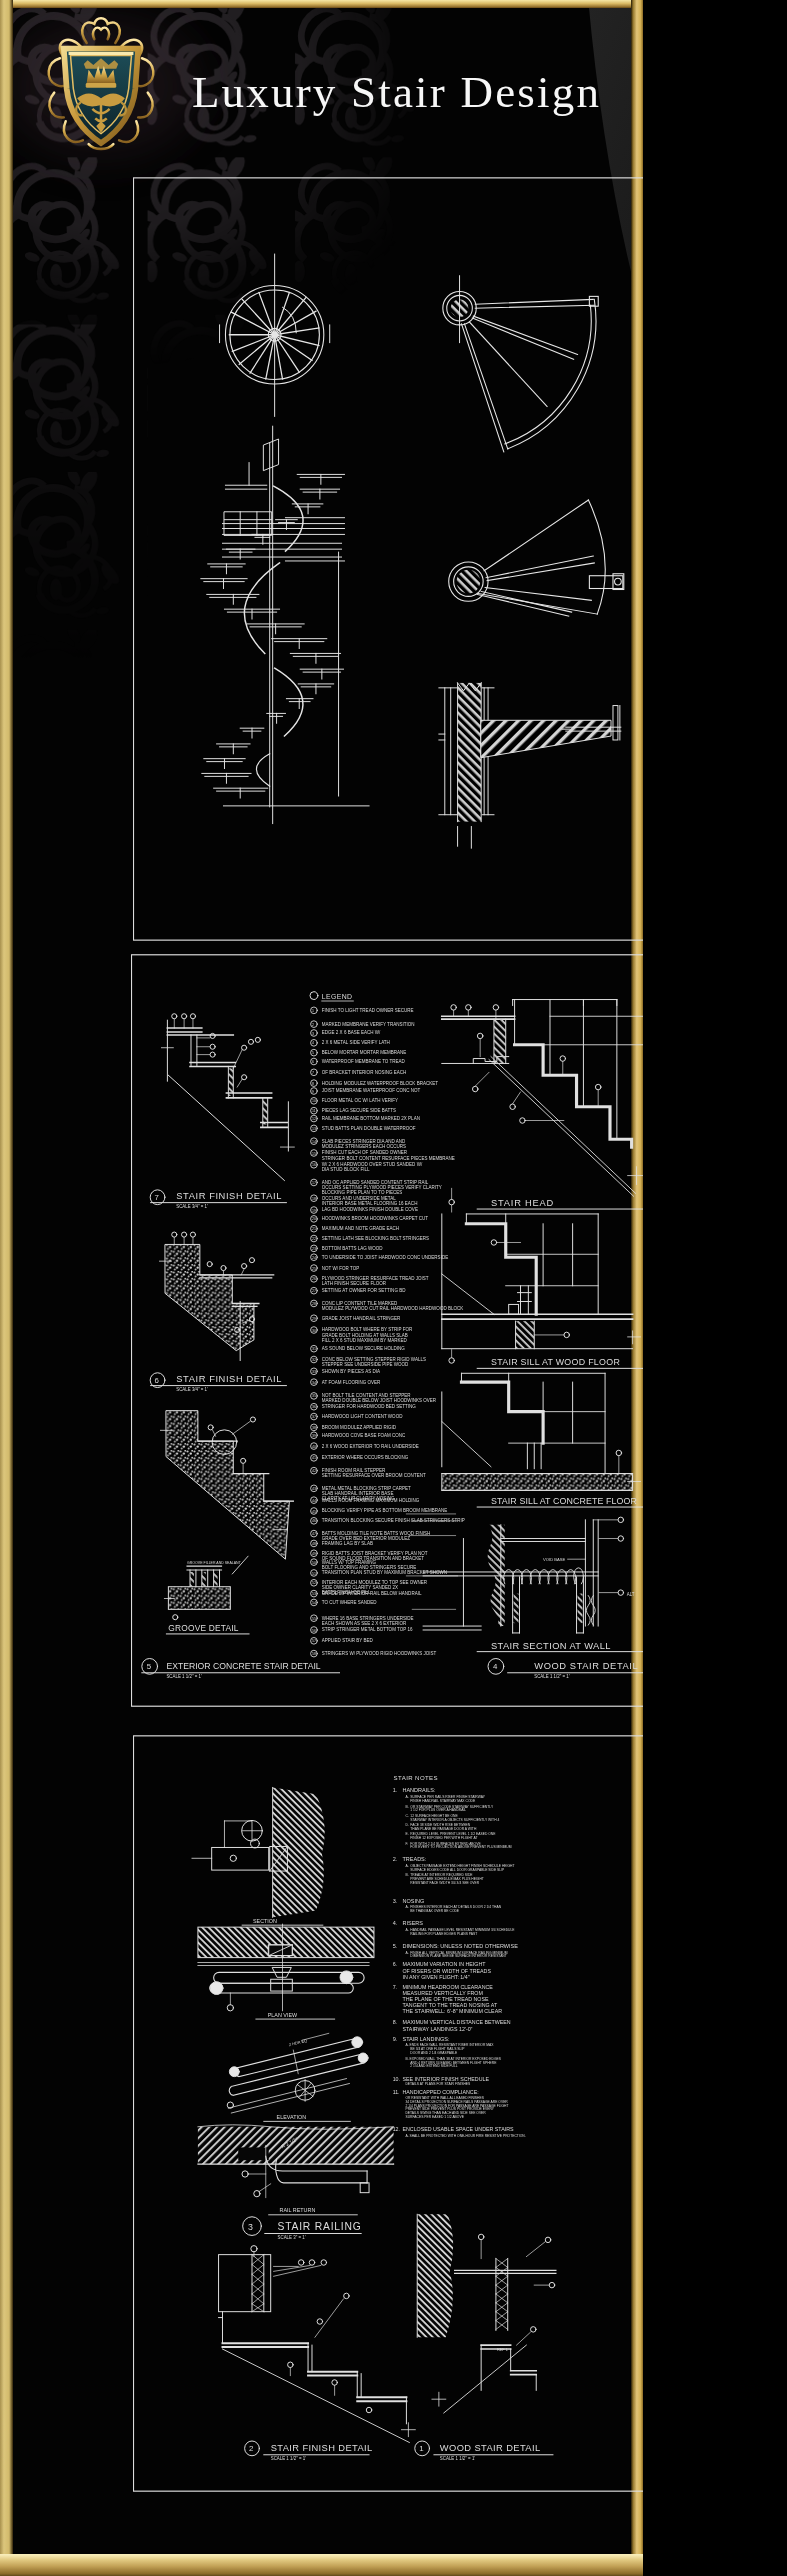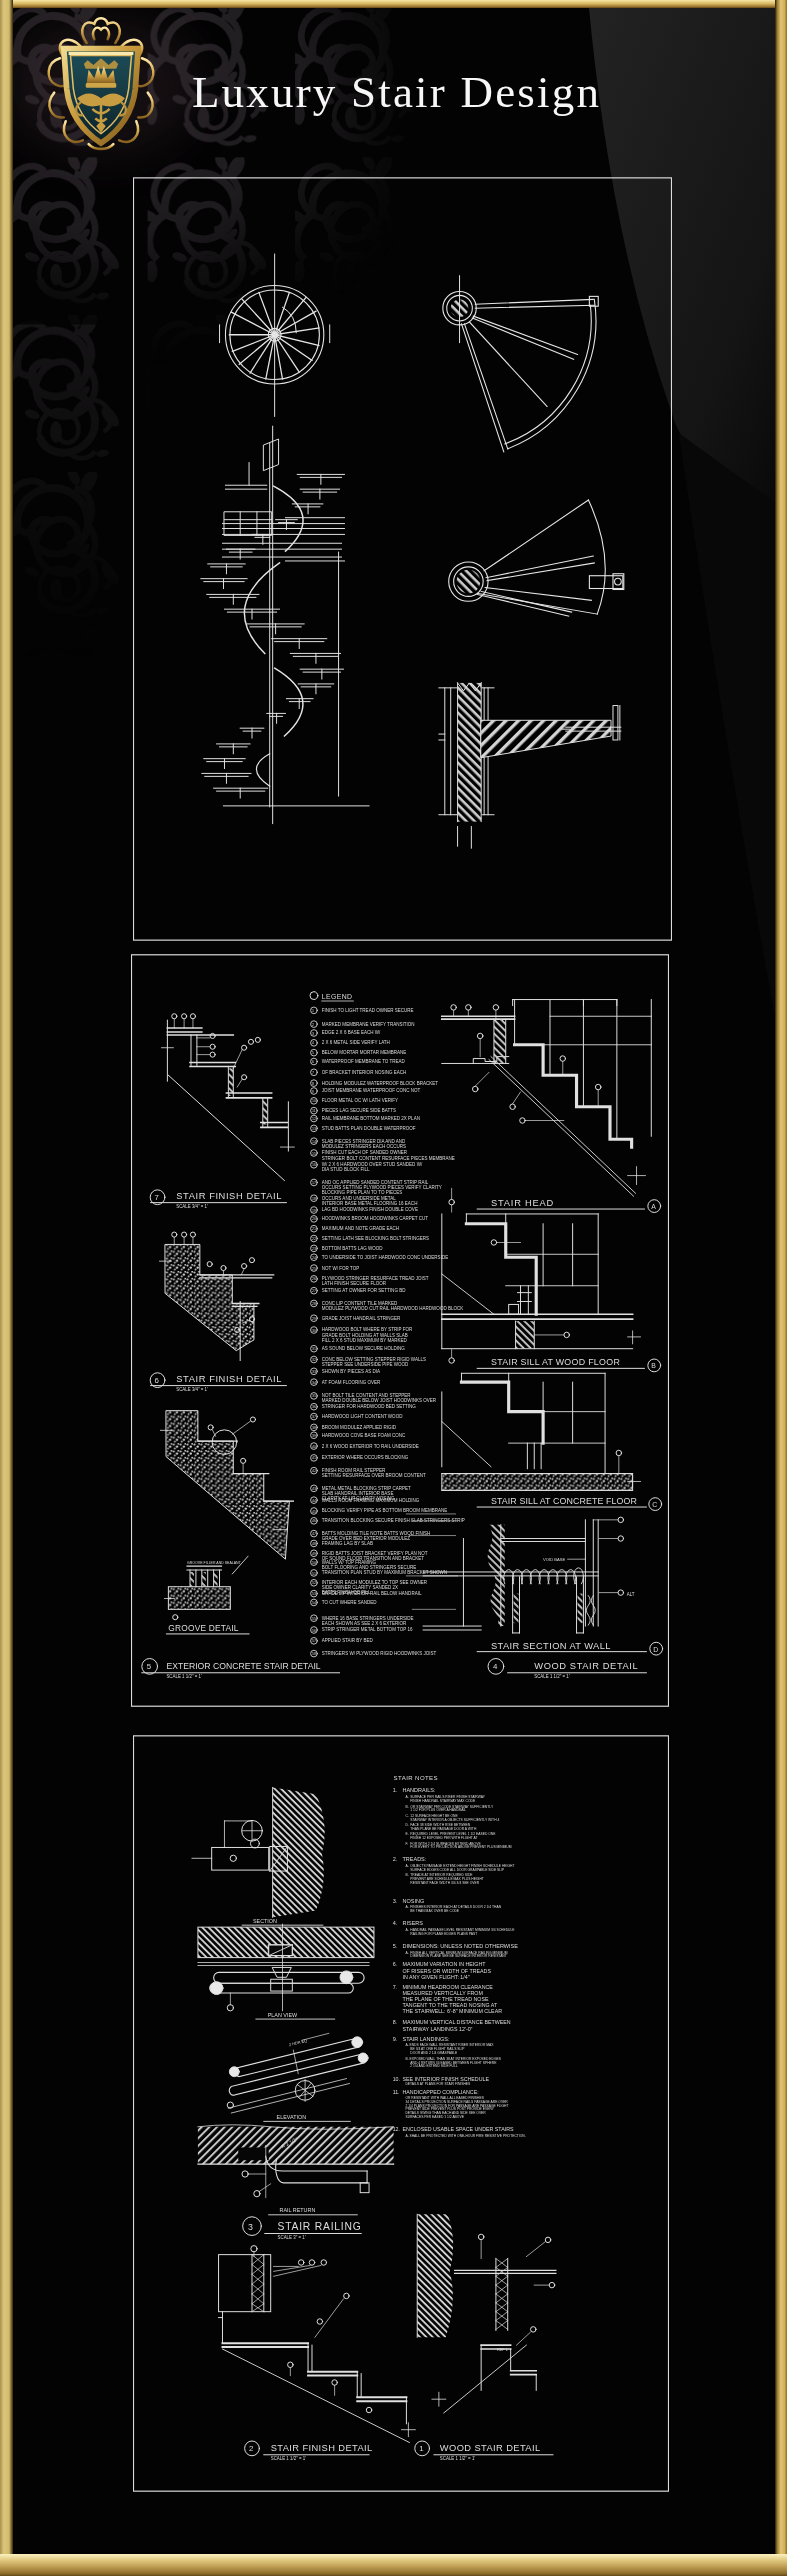--- a/index.html
+++ b/index.html
@@ -1,14 +1,14 @@
 <!DOCTYPE html>
 <html><head><meta charset="utf-8"><title>Luxury Stair Design</title><style>
 html,body{margin:0;padding:0;background:#000;}
-#page{position:relative;width:787px;height:2576px;background:#030303;overflow:hidden;font-family:"Liberation Sans",sans-serif;}
+#page{position:relative;width:643px;height:2576px;background:#030303;overflow:hidden;font-family:"Liberation Sans",sans-serif;}
 .abs{position:absolute;}
 svg text{fill:#dedede;font-family:"Liberation Sans",sans-serif;}
 </style></head>
 <body>
 <div id="page">
 
 <svg class="abs" style="left:0;top:0" width="787" height="1181" viewBox="0 0 800 1200">
 <defs>
         <linearGradient id="shg" x1="0" y1="0" x2="1" y2="1">
 <stop offset="0" stop-color="#232323"></stop>

